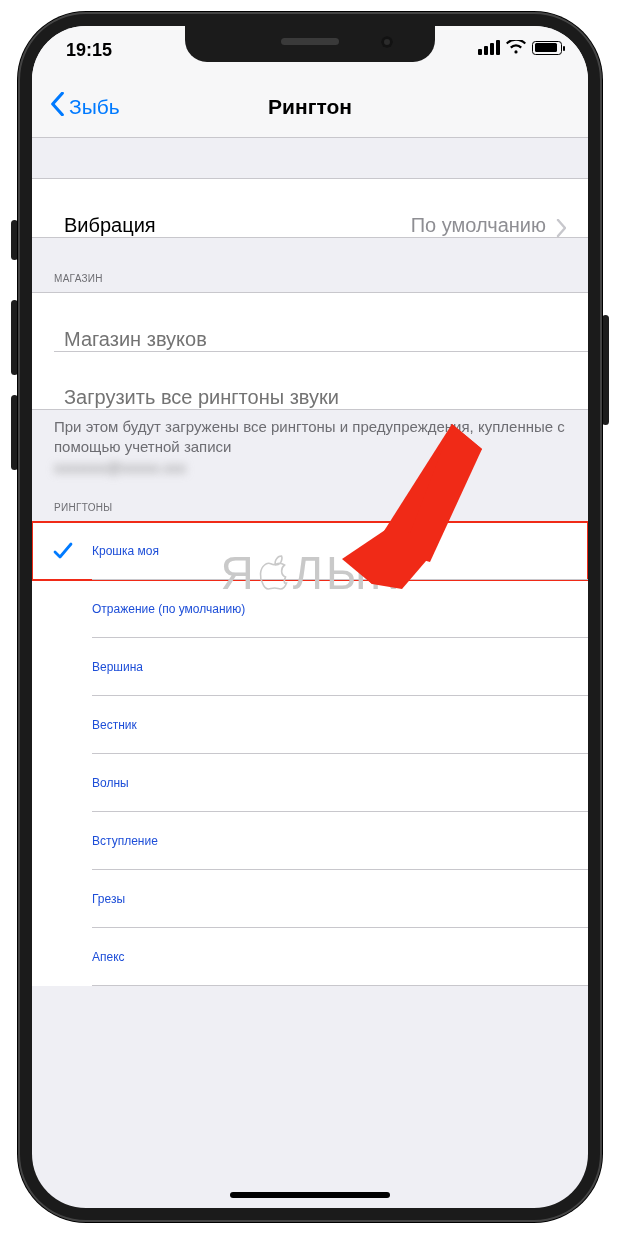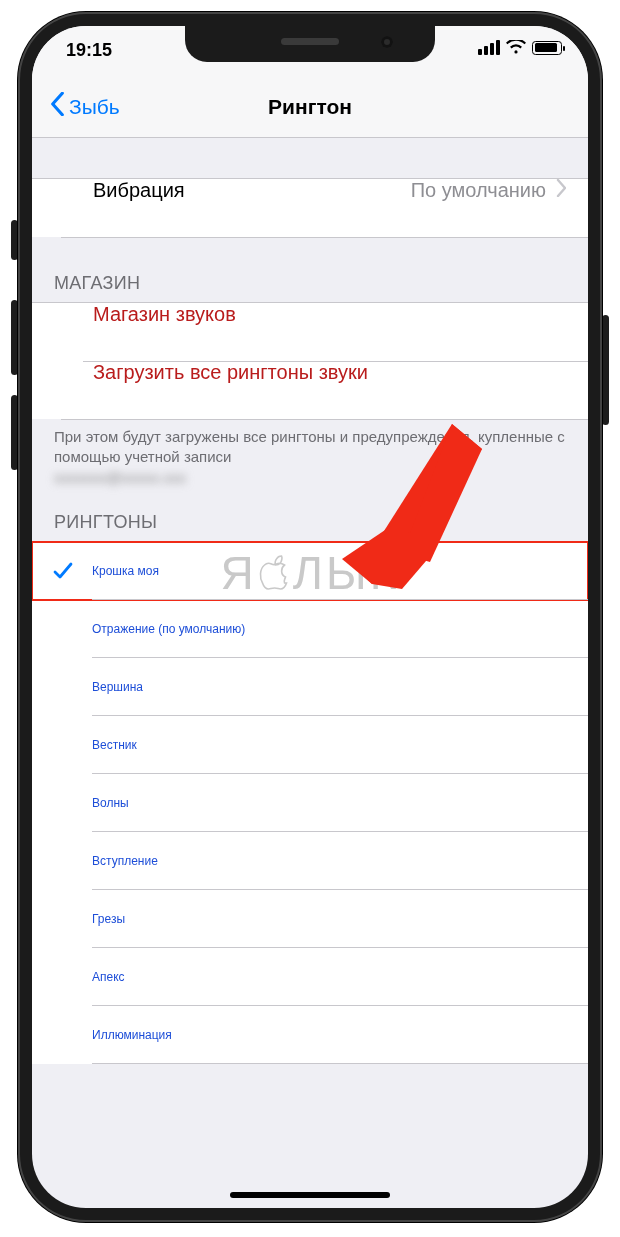--- a/index.html
+++ b/index.html
@@ -78,45 +78,44 @@
     display: flex; align-items: center; gap: 4px;
     color: #007aff; font-size: 21px; cursor: pointer;
     padding: 0 8px;
   }
   .nav-back svg { width: 15px; height: 24px; }
   .nav-title { font-size: 21px; font-weight: 600; color: #000; }
   .content { }
   .group-spacer { height: 40px; }
   .group-header {
     padding: 10px 22px 8px;
-    font-size: 18px; color: #6d6d72; letter-spacing: 0.3px;
+    font-size: 10px; color: #6d6d72; letter-spacing: 0.3px;
     text-transform: uppercase;
   }
   .group-footer {
     padding: 8px 22px 4px;
     font-size: 15px; color: #6d6d72; line-height: 1.35;
   }
   .blurred { filter: blur(4px); display: inline-block; color:#888; }
   .cell-list { background: #fff; border-top: 0.5px solid #c8c7cc; }
   .cell {
     min-height: 58px;
-    display: flex; align-items: flex-start;
+    display: flex; align-items: flex-end;
     padding: 0 22px 0 32px;
     position: relative;
     cursor: pointer;
-    margin-left: 29px;
   }
   .cell + .cell::before,
   .cell.sep-inset::after { }
   .cell .sep {
     position: absolute; left: 22px; right: 0; bottom: 0; height: 0.5px; background: #c8c7cc;
   }
   .cell:last-child .sep { left: 0; }
   .cell-label { font-size: 20px; color: #000; flex: 1; }
-  .cell-link .cell-label { color: #b91c1c; }
+  .cell-link .cell-label { color: #737373; }
   .cell-detail { font-size: 20px; color: #8e8e93; margin-right: 10px; }
   .chevron { color: #c7c7cc; }
   .chevron svg { width: 10px; height: 18px; display:block; }
   .ringtone-list { background: #fff; border-top: 0.5px solid #c8c7cc; }
   .ringtone-row {
     min-height: 58px;
     display: flex; align-items: center;
     padding-left: 60px; padding-right: 22px;
     position: relative; cursor: pointer;
   }
@@ -264,24 +263,20 @@
             <div class="sep"></div>
           </div>
           <div class="ringtone-row">
             <span class="r-label">Грезы</span>
             <div class="sep"></div>
           </div>
           <div class="ringtone-row">
             <span class="r-label">Апекс</span>
             <div class="sep"></div>
           </div>
-          <div class="ringtone-row">
-            <span class="r-label">Иллюминация</span>
-            <div class="sep"></div>
-          </div>
         </div>
     </div>
 
     <div class="watermark">
       <span>Я</span>
       <span class="apple">
         <svg viewBox="0 0 40 40">
             <path d="M26 10c1-2 2-5 1-7-2 0-4 1-5 3-1 1-2 4-1 6 2 0 4-1 5-2zm6 20c-1 3-3 6-6 6-2 0-3-1-6-1s-4 1-6 1c-3 0-5-3-6-6-3-5-3-14 2-18 2-2 5-2 7-1 2 1 3 1 5 0 2-1 5-1 8 1-4 3-4 10 1 12-1 3-2 4-1 6z" fill="none" stroke="#c9c9c9" stroke-width="1.6"></path>
           </svg>
       </span>

